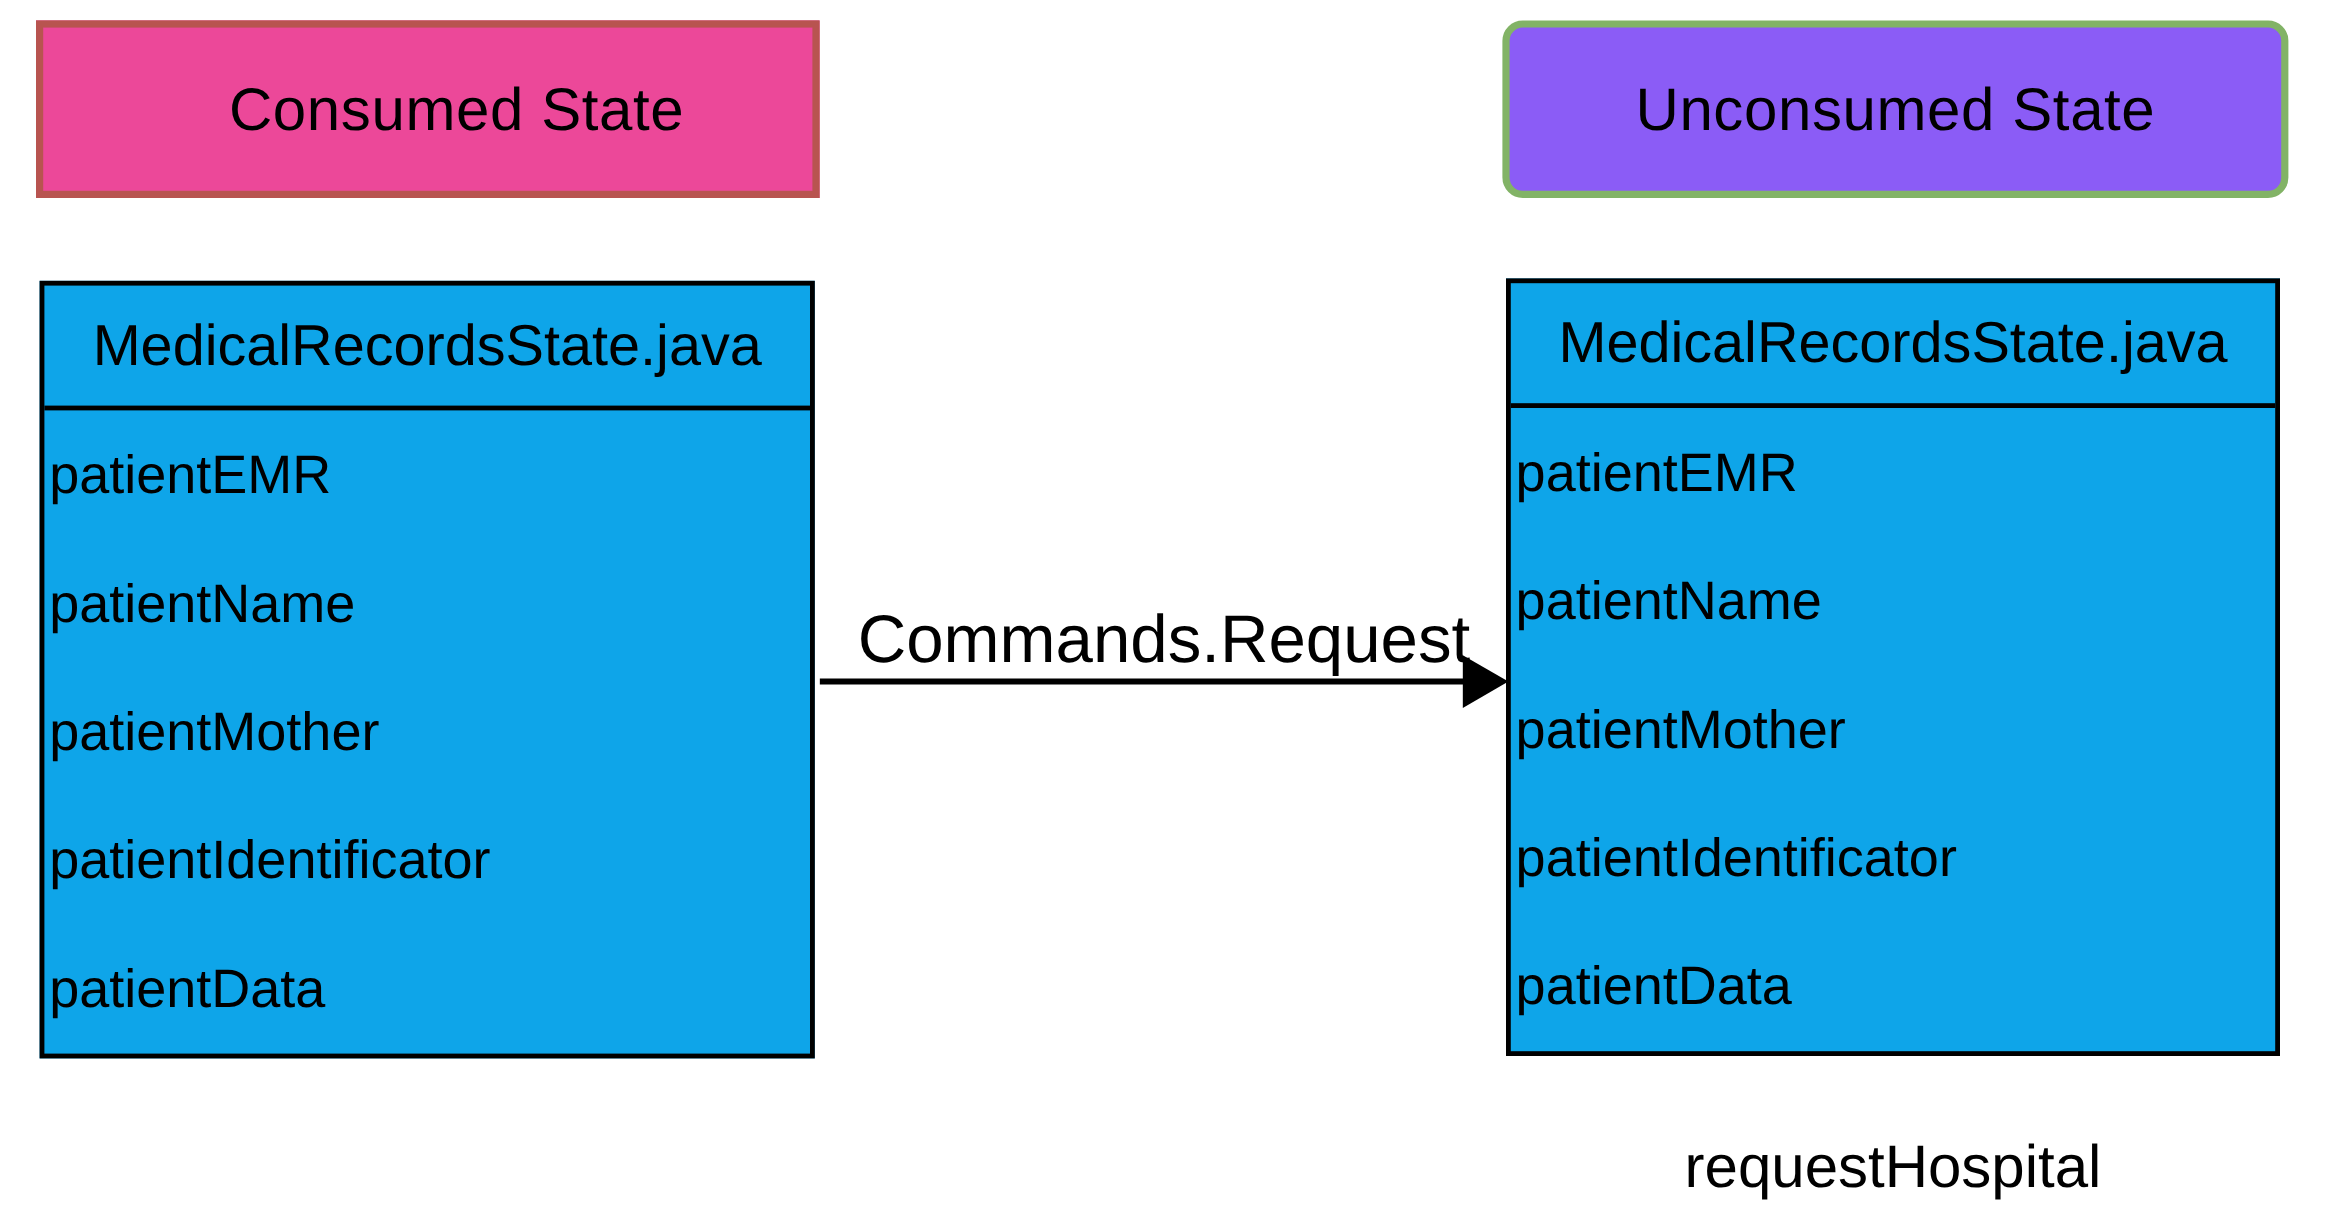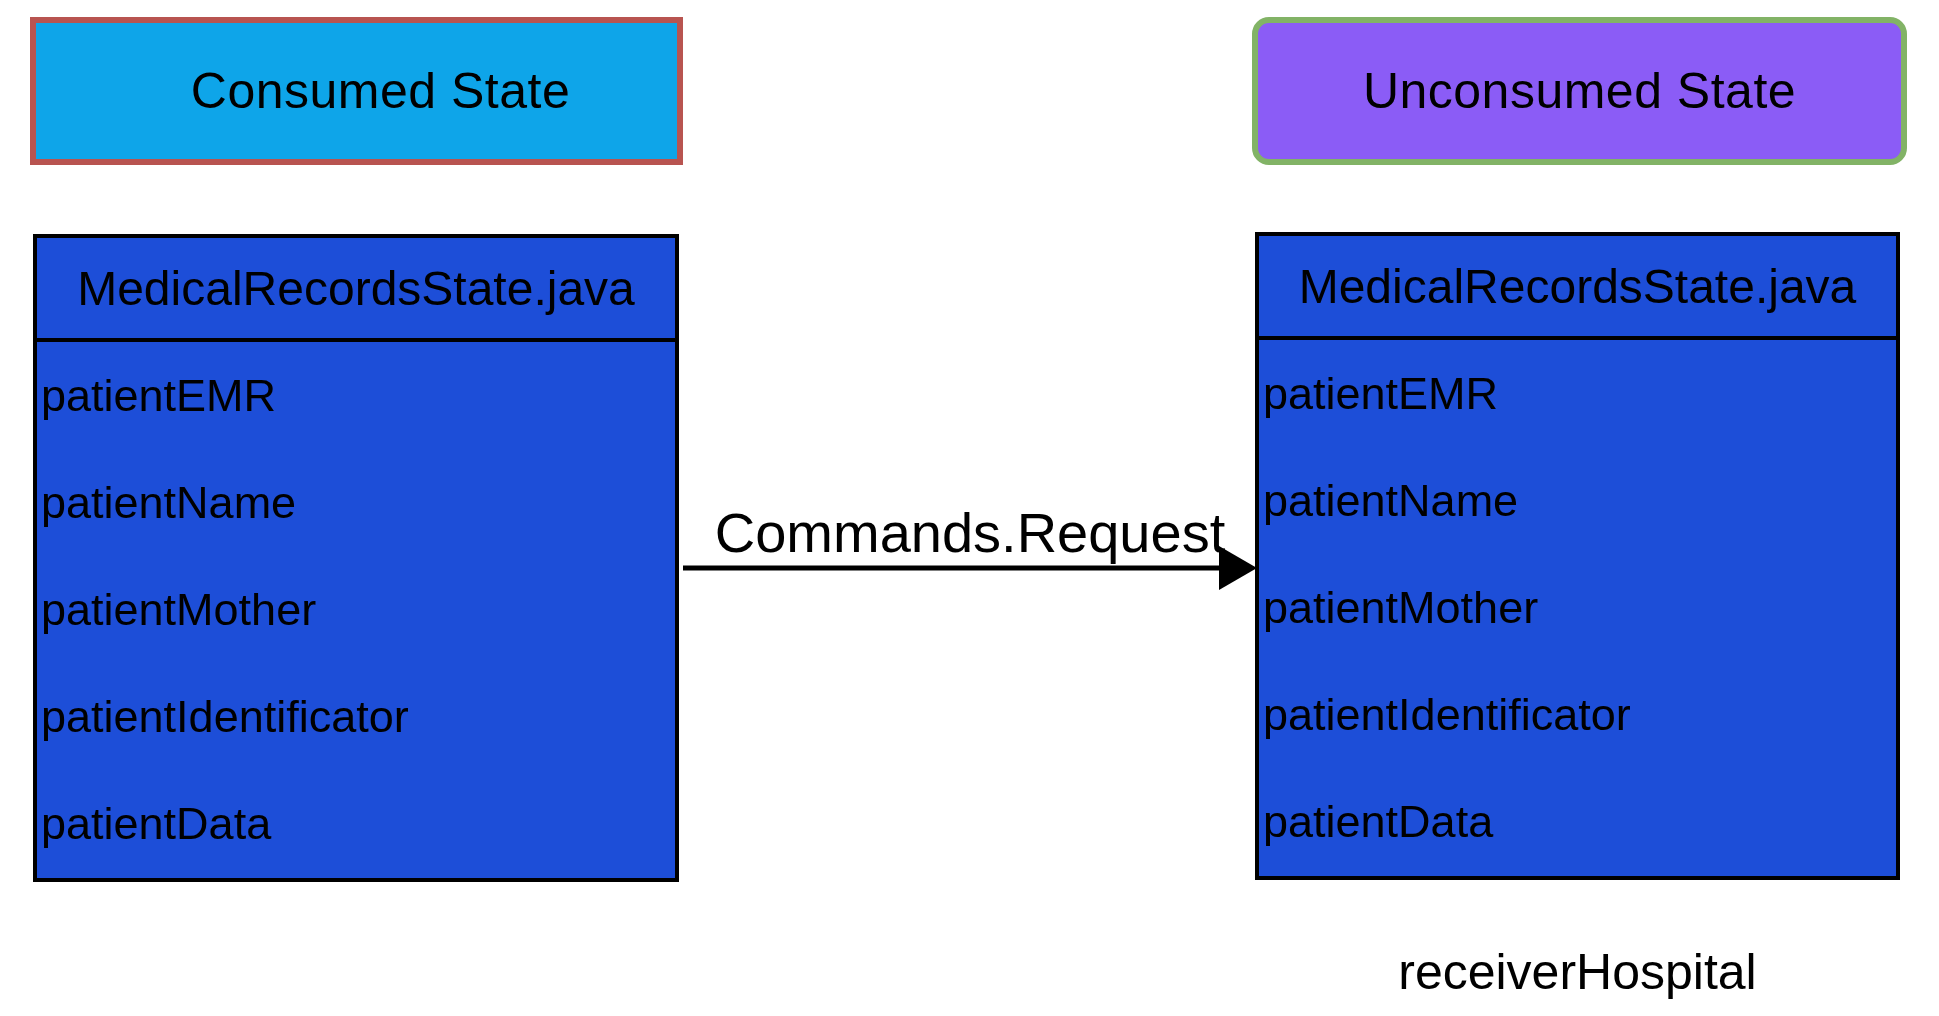--- a/index.html
+++ b/index.html
@@ -26,21 +26,21 @@
     letter-spacing: 0.5px;
   }
   .state-banner.consumed   { left: 30px;   width: 653px; }
   .state-banner.unconsumed { left: 1252px; width: 655px; }
 
   .class-box {
     position: absolute;
     width: 646px;
     height: 648px;
     border: 4px solid #000;
-    background: #1d4ed8;
+    background: #0ea5e9;
     display: flex;
     flex-direction: column;
   }
   .class-box.left  { left: 33px;   top: 234px; }
   .class-box.right { left: 1255px; top: 232px; width: 645px; }
 
   .class-box .class-header {
     height: 104px;
     flex: 0 0 104px;
     border-bottom: 4px solid #000;
@@ -85,21 +85,21 @@
     line-height: 60px;
   }
   .instance-label.left  { left: 33px;   width: 646px; }
   .instance-label.right { left: 1255px; width: 645px; }
 </style>
 </head>
 <body>
 
 <div class="canvas">
 
-  <div class="state-banner consumed" style="background: #0ea5e9; border-color: rgb(184, 84, 80); padding-left: 48px;">
+  <div class="state-banner consumed" style="background: #ec4899; border-color: rgb(184, 84, 80); padding-left: 48px;">
     <span>Consumed State</span>
   </div>
 
   <div class="state-banner unconsumed" style="background: #8b5cf6; border-color: rgb(130, 179, 102); border-radius: 17px;">
     <span>Unconsumed State</span>
   </div>
 
   <div class="class-box left">
     <div class="class-header">MedicalRecordsState.java</div>
     <div class="field-list">
@@ -123,15 +123,15 @@
   </div>
 
   <div class="arrow-label">Commands.Request</div>
 
   <svg class="arrow-svg" viewBox="0 0 574 52" xmlns="http://www.w3.org/2000/svg">
     <line x1="0" y1="28" x2="545" y2="28" stroke="#000000" stroke-width="5"></line>
     <polygon points="536,6 574,28 536,50" fill="#000000"></polygon>
   </svg>
 
 
-  <div class="instance-label right">receiverHospital</div>
+  <div class="instance-label right">requestHospital</div>
 
 </div>
 
 </body></html>

